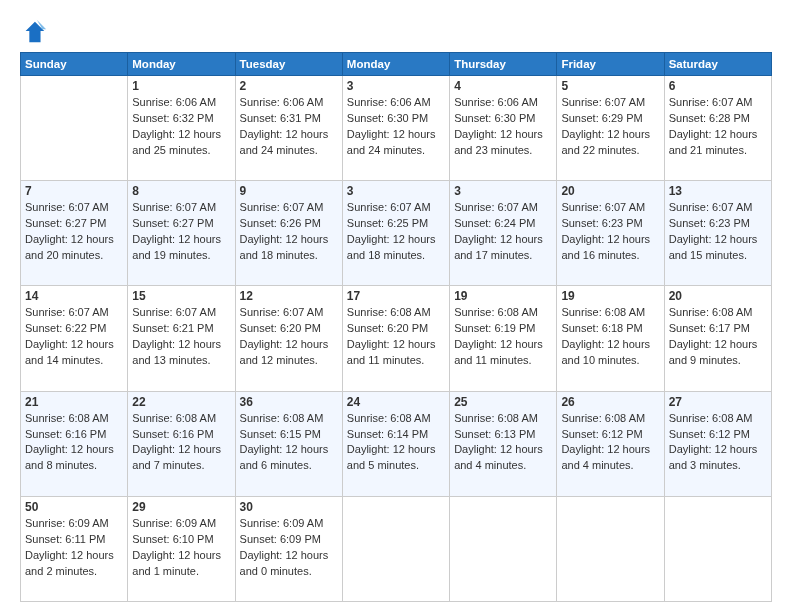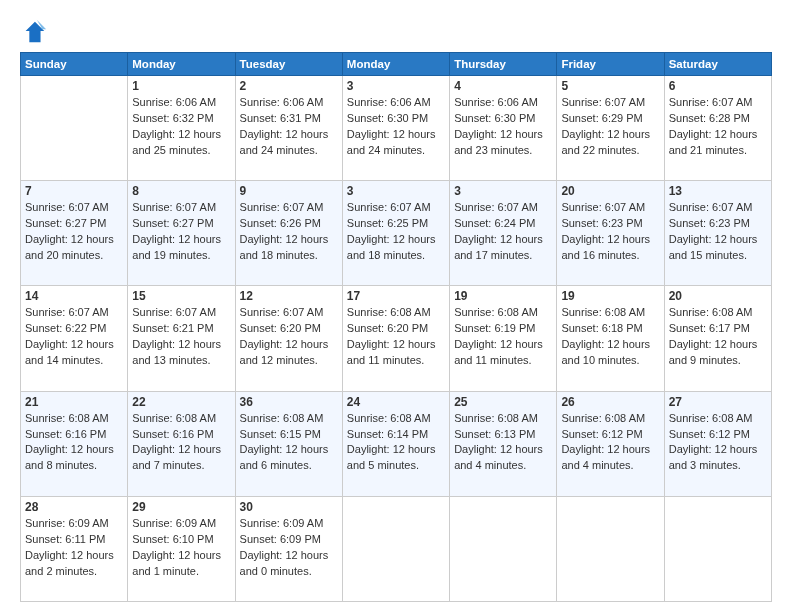--- a/index.html
+++ b/index.html
@@ -334,21 +334,21 @@
           <td>
             <span class="day-num">27</span>
             <div class="cell-info" style="white-space: pre-line;">Sunrise: 6:08 AM
 Sunset: 6:12 PM
 Daylight: 12 hours
 and 3 minutes.</div>
           </td>
         </tr>
         <tr class="row-white">
           <td>
-            <span class="day-num">28</span>
+            <span class="day-num">50</span>
             <div class="cell-info" style="white-space: pre-line;">Sunrise: 6:09 AM
 Sunset: 6:11 PM
 Daylight: 12 hours
 and 2 minutes.</div>
           </td>
           <td>
             <span class="day-num">29</span>
             <div class="cell-info" style="white-space: pre-line;">Sunrise: 6:09 AM
 Sunset: 6:10 PM
 Daylight: 12 hours

